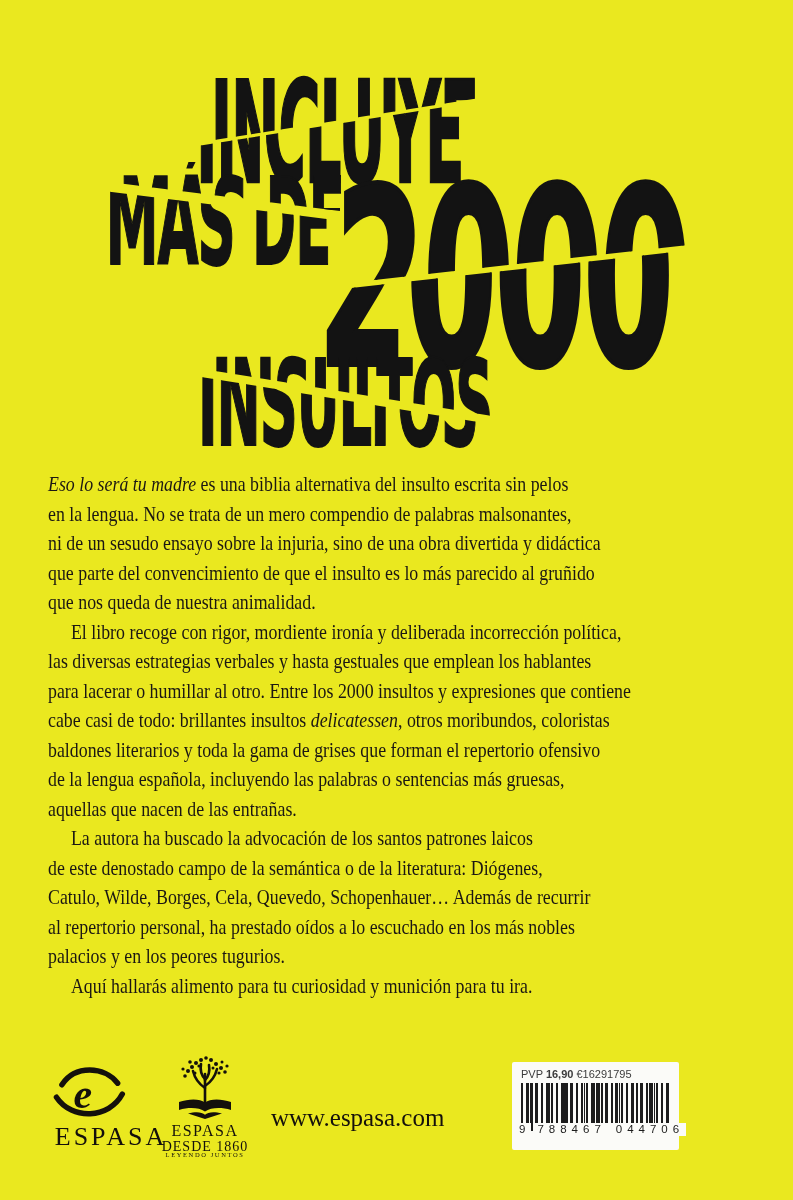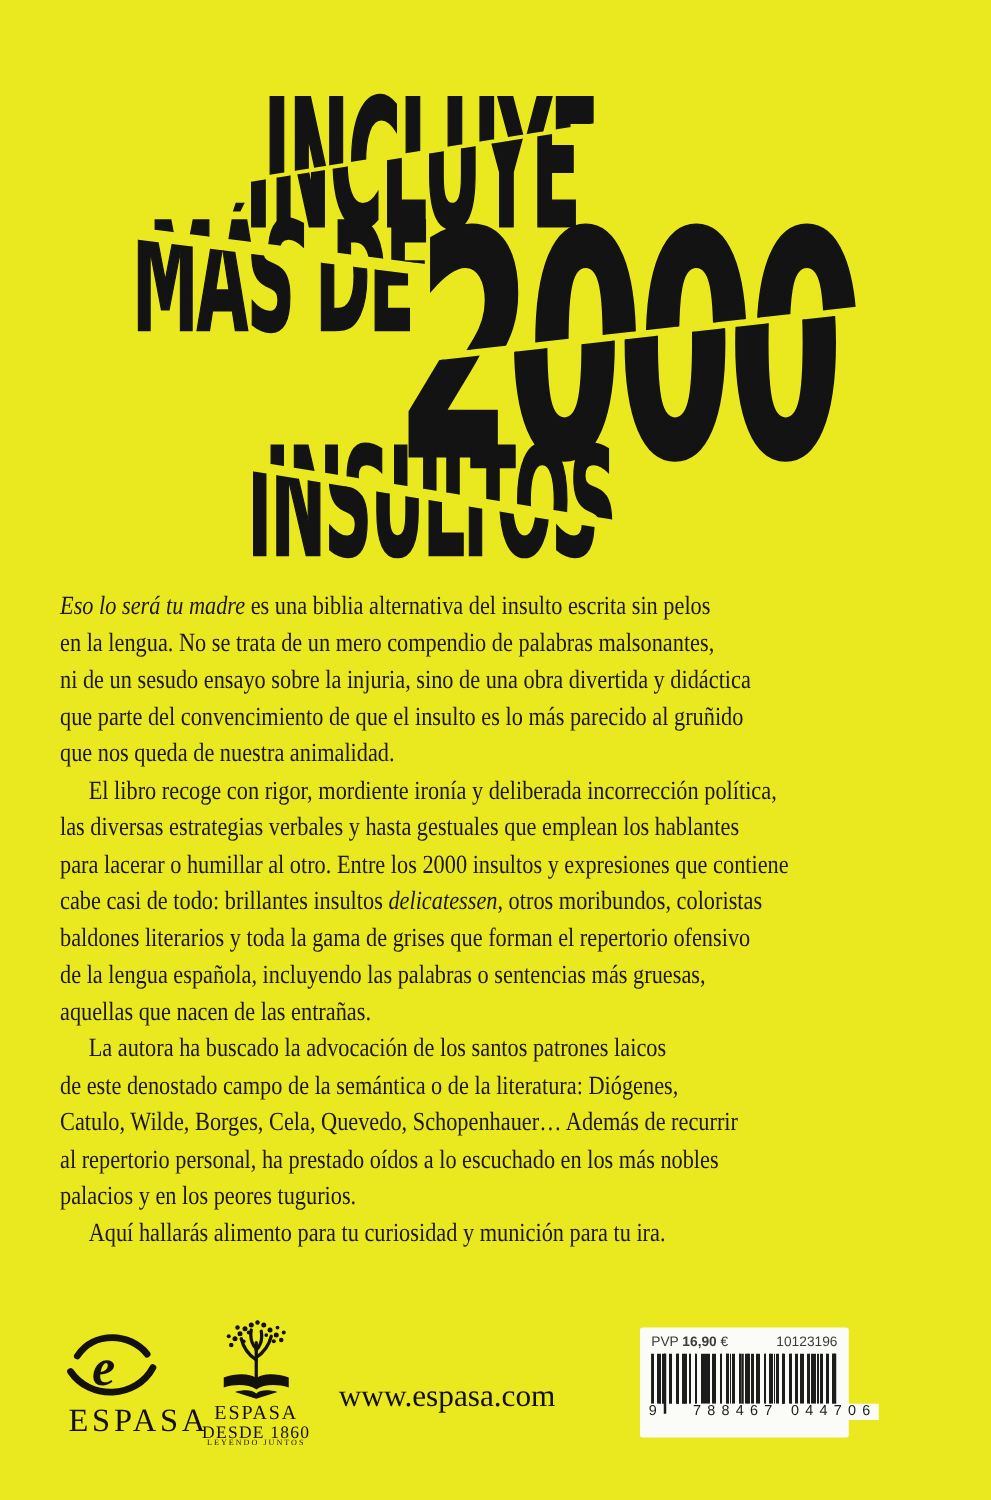--- a/index.html
+++ b/index.html
@@ -45,33 +45,33 @@
   .tree-t2{position:absolute;left:160px;top:1139px;width:90px;text-align:center;
            font-size:14px;letter-spacing:1px;color:#14100c;}
   .tree-t3{position:absolute;left:160px;top:1151px;width:90px;text-align:center;
            font-size:6.5px;letter-spacing:1.6px;color:#14100c;}
   .urls{position:absolute;left:271px;top:1102px;font-size:25px;line-height:31px;color:#14100c;}
 
   
   .barcode-box{position:absolute;left:512px;top:1062px;width:167px;height:88px;
                background:#fbfbf8;border-radius:2px;box-sizing:border-box;padding:6px 9px 4px;
                font-family:"Liberation Sans",sans-serif;color:#3b3b3b;}
-  .bc-row1{display:flex;justify-content:space-between;font-size:11px;line-height:12px;}
+  .bc-row1{display:flex;justify-content:flex-start;font-size:11px;line-height:12px;}
   .bc-bold{font-weight:bold;}
   .bc-bars{position:relative;margin-top:3px;height:40px;
      background-image:
        repeating-linear-gradient(90deg,#1c1c1c 0 2px,rgba(0,0,0,0) 2px 5px),
        repeating-linear-gradient(90deg,#1c1c1c 0 1px,rgba(0,0,0,0) 1px 7px),
        repeating-linear-gradient(90deg,rgba(0,0,0,0) 0 9px,#1c1c1c 9px 11px,rgba(0,0,0,0) 11px 17px);}
   .bc-guard{position:absolute;top:0;width:2px;height:48px;background:#1c1c1c;}
   .bc-digits{position:relative;display:flex;align-items:flex-end;font-size:11.5px;
              line-height:13px;color:#1c1c1c;margin-top:0;}
   .bc-digits span{background:#fbfbf8;padding:0 2px;}
   .bc-d0{margin-left:-4px;}
-  .bc-d1{margin-left:25px;letter-spacing:5px;}
+  .bc-d1{margin-left:8px;letter-spacing:5px;}
   .bc-d2{margin-left:6px;letter-spacing:5px;text-align:center;}
 </style>
 </head>
 <body>
 
 <div class="page">
 
   <div class="hword" id="w-incluye">
     <span class="hlayer lt">INCLUYE</span>
     <span class="hlayer lb">INCLUYE</span>
@@ -146,21 +146,21 @@
     <div>www.espasa.com</div>
   </div>
 
   <div class="barcode-box">
     <div class="bc-row1">
       <div>
         <span>PVP</span>
         <span class="bc-bold">16,90</span>
         <span>€</span>
       </div>
-      <div>10123196</div>
+      <div>16291795</div>
     </div>
     <div class="bc-bars">
       <div class="bc-guard" style="left:10px;"></div>
       <div class="bc-guard" style="left:72px;"></div>
       <div class="bc-guard" style="left:146px;"></div>
     </div>
     <div class="bc-digits">
       <span class="bc-d0">9</span>
       <span class="bc-d1">788467</span>
       <span class="bc-d2">044706</span>

